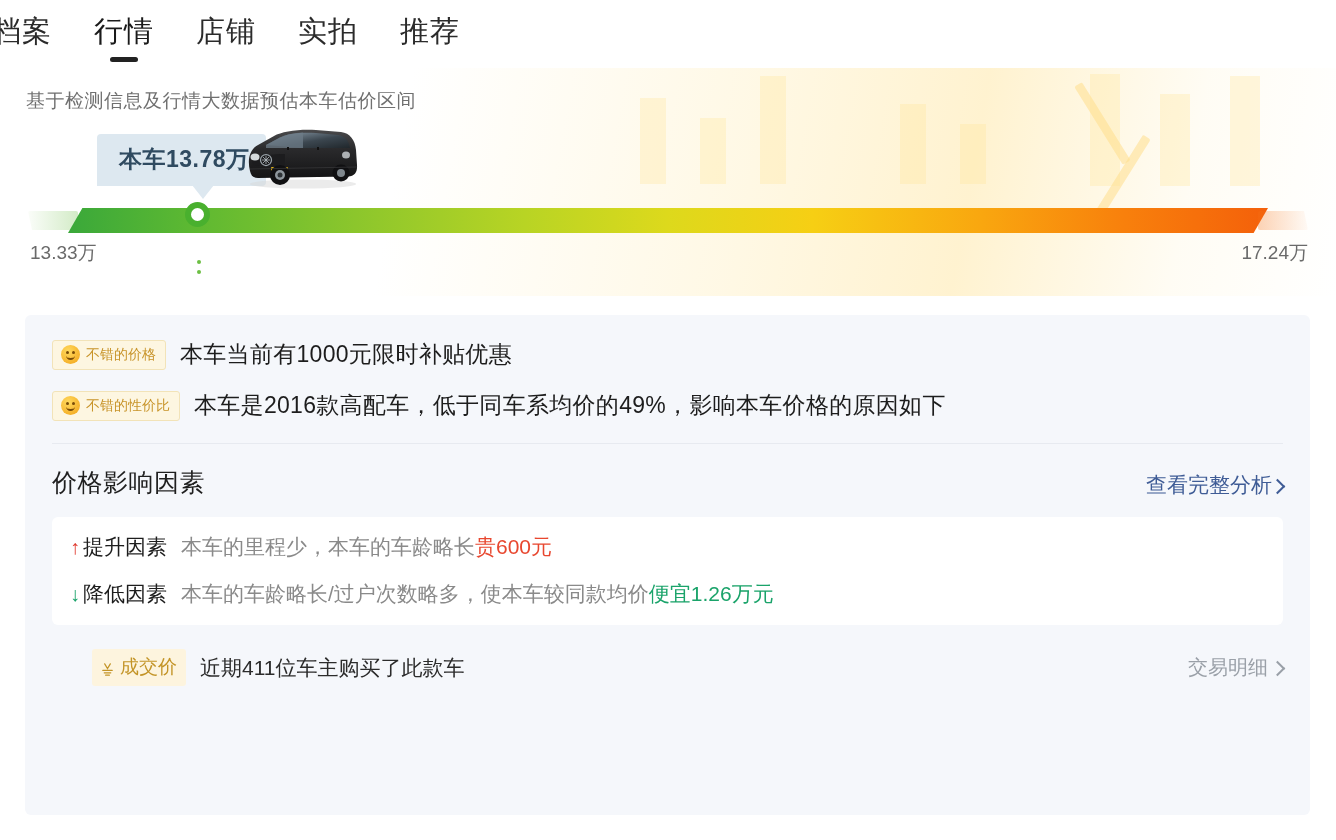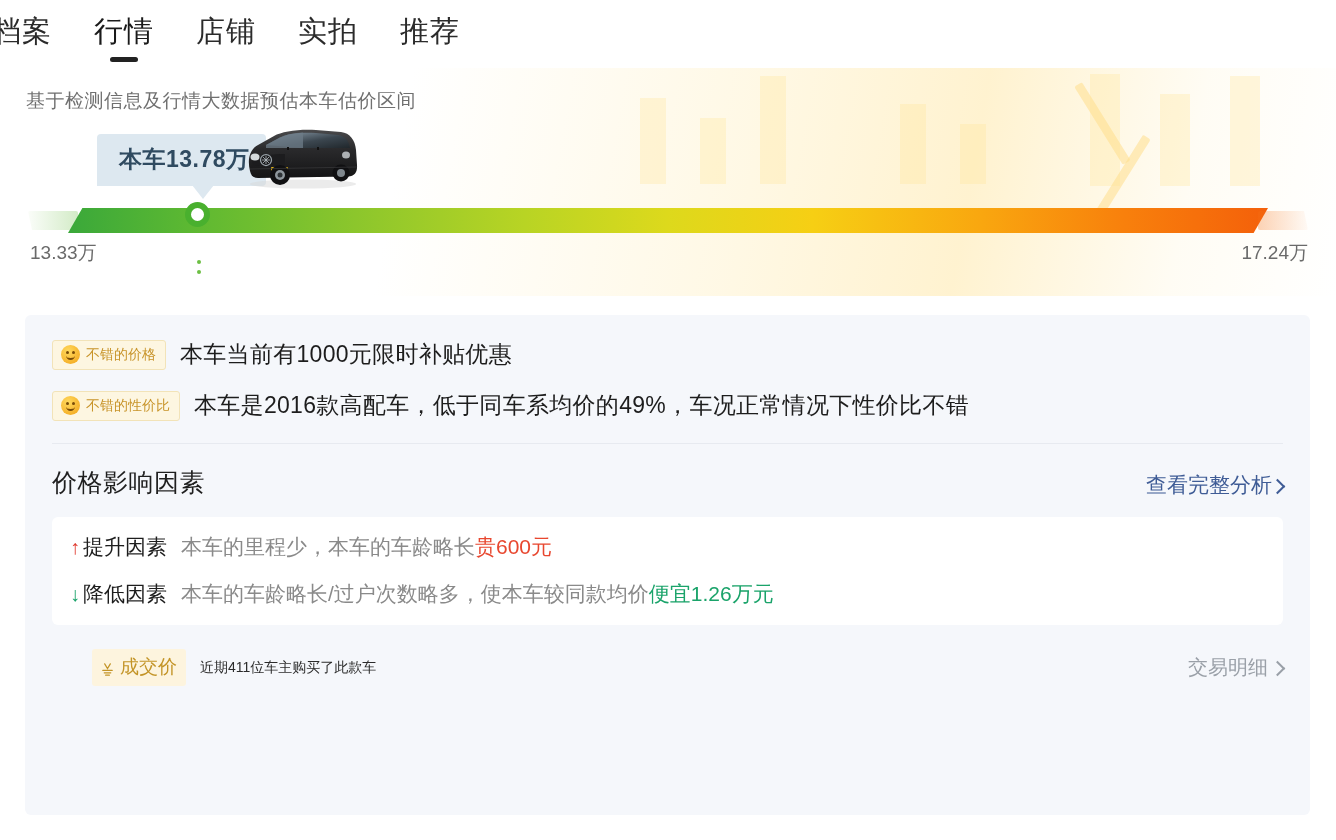--- a/index.html
+++ b/index.html
@@ -359,21 +359,21 @@
     white-space: nowrap;
   }
   .hand-icon {
     display: inline-block;
     width: 15px; height: 15px;
     position: relative;
     flex: 0 0 auto;
   }
   .deal-caption {
     margin-left: 14px;
-    font-size: 14px;
+    font-size: 21px;
     color: #2b2b2b;
   }
   .deal-link {
     font-size: 20px;
     color: #9aa0a8;
     display: inline-flex;
     align-items: center;
     gap: 4px;
     cursor: pointer;
     white-space: nowrap;
@@ -481,21 +481,21 @@
     <span class="badge-caption">本车当前有1000元限时补贴优惠</span>
   </div>
 
   <div class="badge-row r2">
     <span class="badge">
       <span class="smiley">
           <span></span>
         </span>
       <span class="badge-text">不错的性价比</span>
     </span>
-    <span class="badge-caption">本车是2016款高配车，低于同车系均价的49%，车况正常情况下性价比不错</span>
+    <span class="badge-caption">本车是2016款高配车，低于同车系均价的49%，影响本车价格的原因如下</span>
   </div>
 
   <div class="divider"></div>
 
   <div class="section-head">
     <div class="section-title">价格影响因素</div>
     <div class="section-link">
       <span>查看完整分析</span>
       <span class="chev"></span>
     </div>

